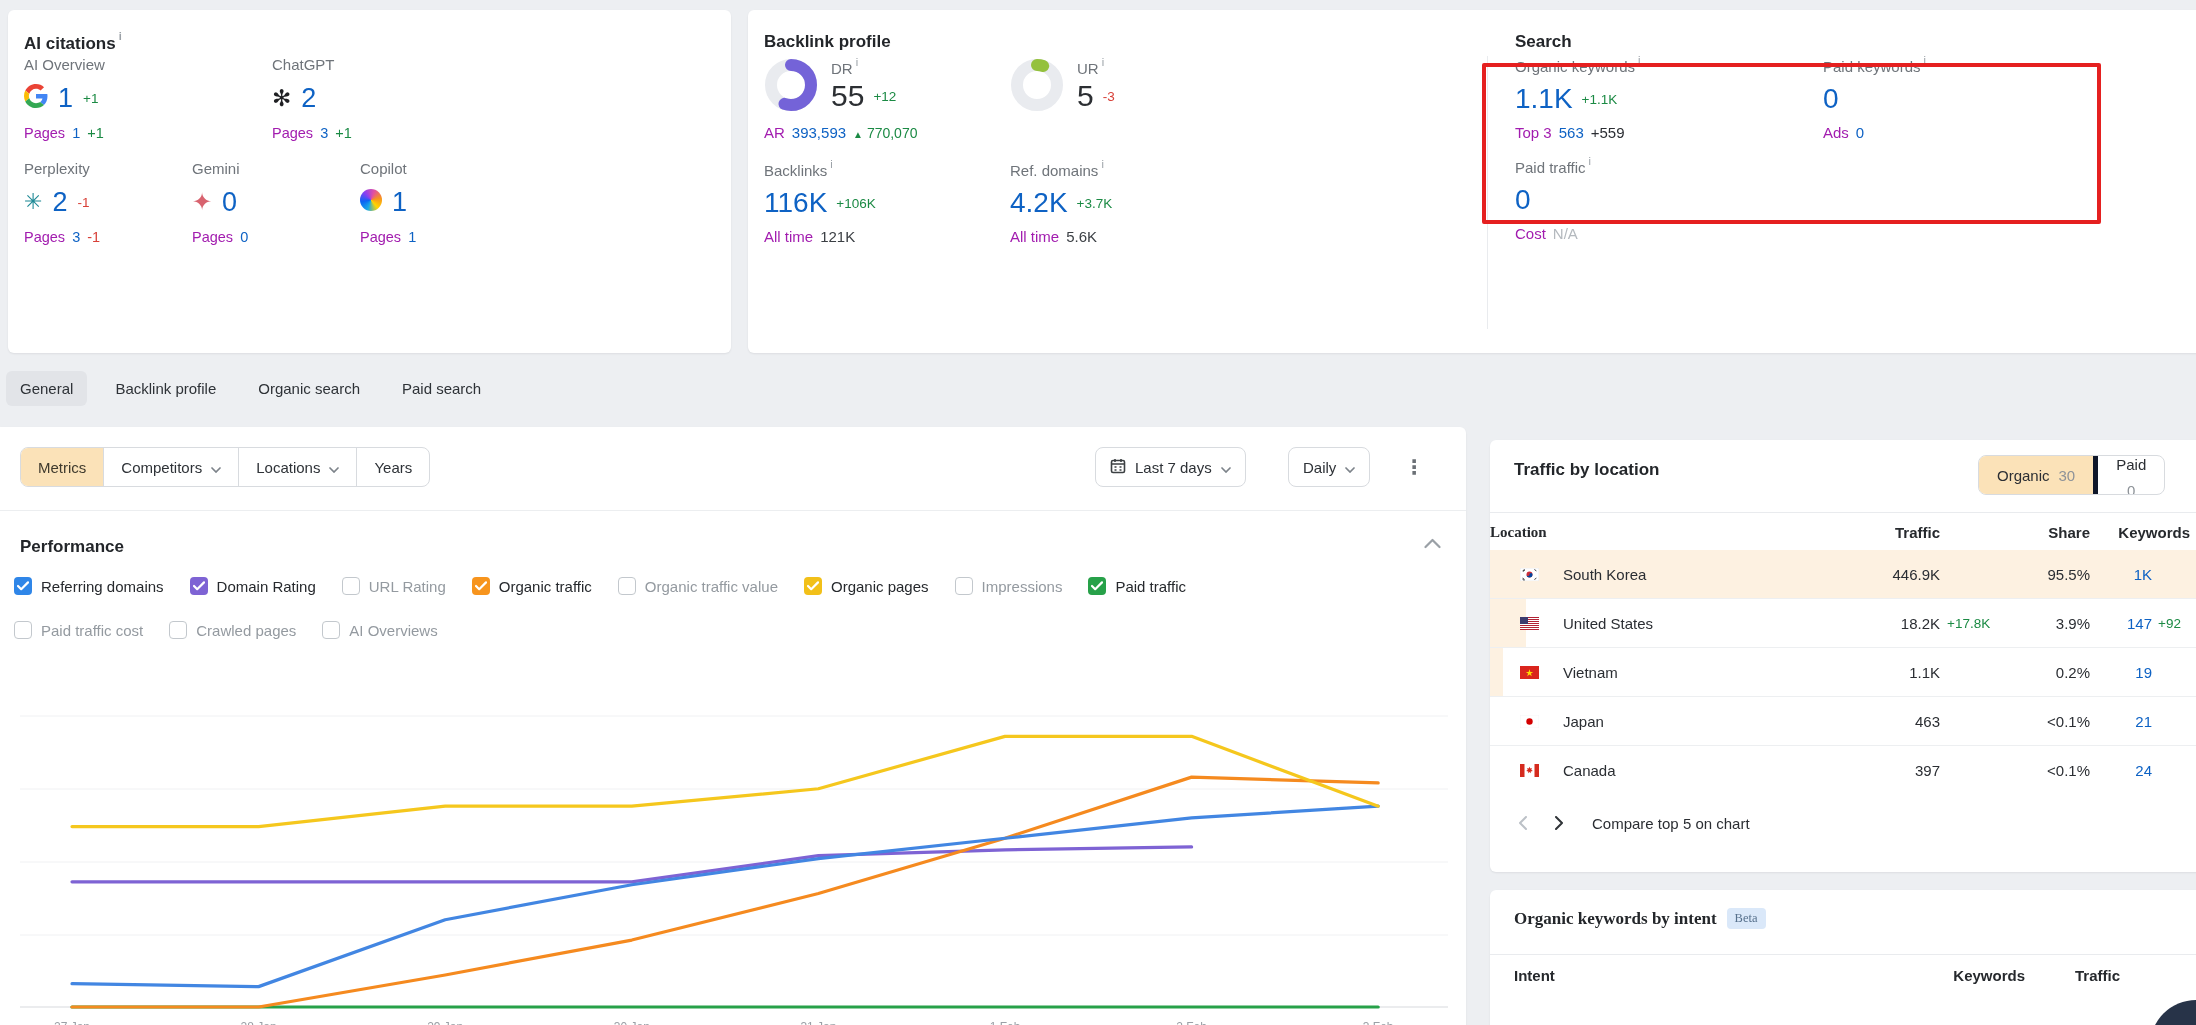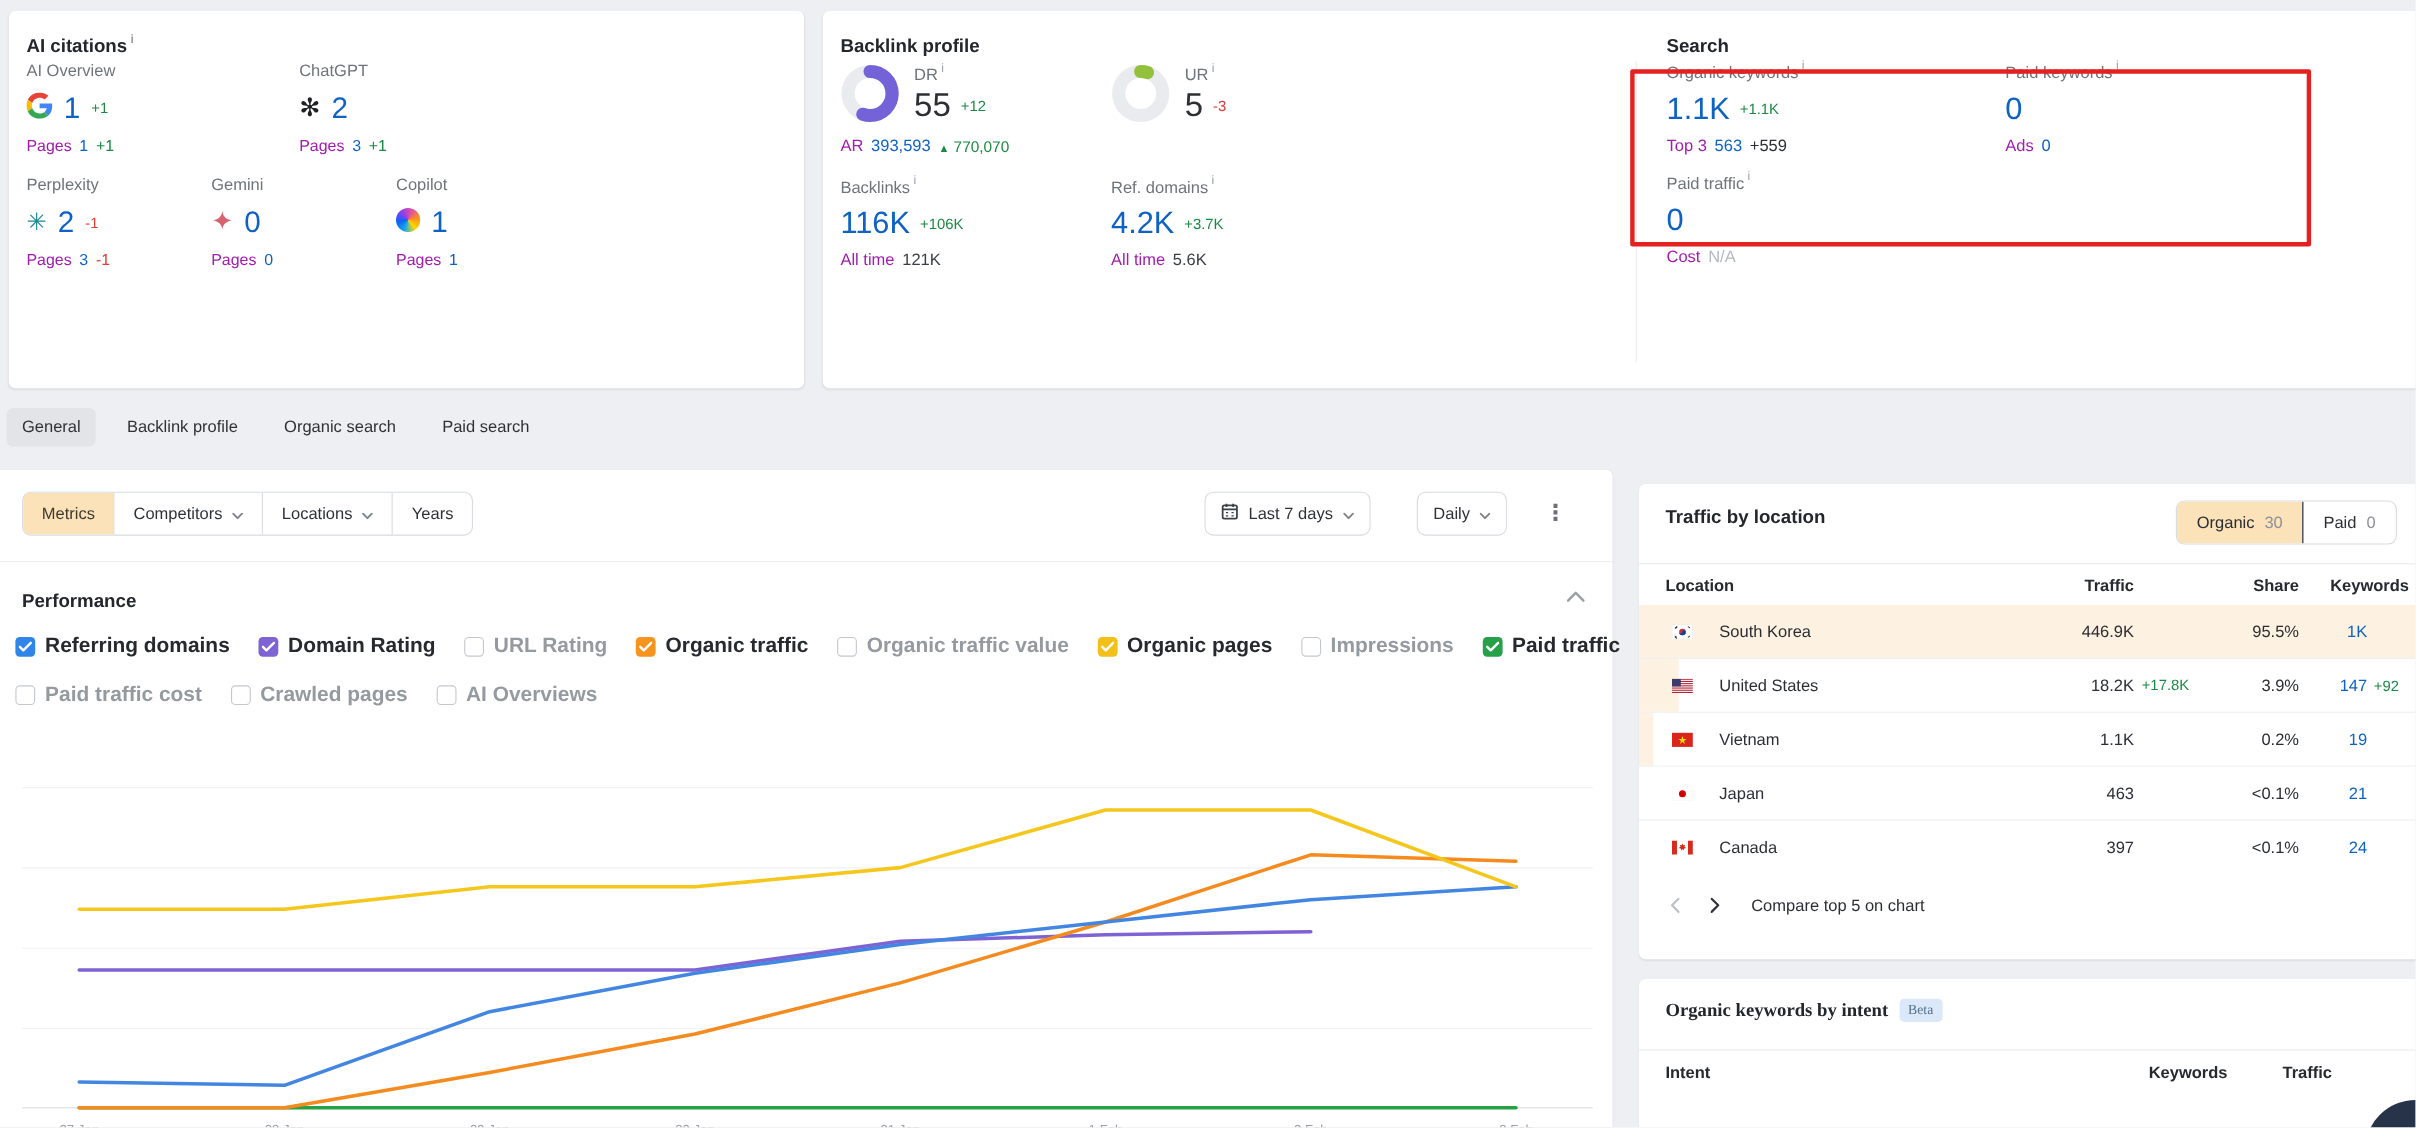--- a/index.html
+++ b/index.html
@@ -62,33 +62,33 @@
   .ctrl-btn{position:absolute;top:20px;height:40px;border:1px solid #d8dbdf;border-radius:8px;display:flex;align-items:center;gap:9px;padding:0 14px;font-size:15px;color:#2e3237;background:#fff;box-sizing:border-box;cursor:pointer;}
   #date-btn{left:1095px;} #gran-btn{left:1288px;}
   #dots{position:absolute;left:1404px;top:24px;font-size:20px;font-weight:700;color:#6b7076;cursor:pointer;line-height:32px;}
   #perf-title{position:absolute;left:20px;top:110px;}
   #perf-collapse{position:absolute;left:1424px;top:108px;cursor:pointer;}
   .cb-row{position:absolute;left:14px;display:flex;gap:26px;align-items:center;}
   #cb-row1{top:150px;} #cb-row2{top:194px;}
   .cb-item{display:flex;align-items:center;gap:9px;cursor:pointer;}
   .cb-box{width:18px;height:18px;border-radius:4px;border:1.5px solid #c3c8cd;background:#fff;display:flex;align-items:center;justify-content:center;box-sizing:border-box;}
   .cb-box.on{border:none;}
-  .cb-label{font-size:19px;color:#26292d;white-space:nowrap;font-weight:bold;}
+  .cb-label{font-size:15px;color:#26292d;white-space:nowrap;}
   .cb-label.off{color:#949aa0;}
   #chart{position:absolute;left:0;top:230px;}
   .xlab{font-size:12px;fill:#9aa0a6;}
 
   
   #card-loc{left:1490px;top:440px;width:720px;height:432px;}
   #loc-title{position:absolute;left:24px;top:20px;}
   #loc-toggle{position:absolute;left:488px;top:15px;height:40px;display:flex;border:1px solid #d8dbdf;border-radius:8px;overflow:hidden;box-sizing:border-box;}
   .tg{display:flex;align-items:center;gap:9px;padding:0 18px;font-size:15px;color:#2b2e33;cursor:pointer;}
   .tg .cnt{color:#8d9298;}
   .tg.sel{background:#fbe2b8;}
-  .tg + .tg{border-left:1px solid #0f172a;}
+  .tg + .tg{border-left:5px solid #0f172a;flex-direction:column;}
   #loc-head{position:absolute;left:0;top:72px;width:100%;height:38px;border-top:1px solid #e9ebee;display:grid;grid-template-columns:340px 110px 150px 100px;align-items:center;font-weight:700;font-size:15px;color:#26292d;}
   #loc-rows{position:absolute;left:0;top:110px;width:100%;}
   .loc-row{position:relative;display:grid;grid-template-columns:340px 110px 150px 100px;height:48px;align-items:center;border-top:1px solid #edeff1;font-size:15px;color:#2b2e33;cursor:pointer;}
   .loc-row:first-child{border-top:none;}
   .loc-row.hl{background:#fdf1e1;}
   .loc-row.strip::before{content:"";position:absolute;left:0;top:0;bottom:0;width:36px;background:#fdf1e1;}
   .loc-row.sliver::before{content:"";position:absolute;left:0;top:0;bottom:0;width:13px;background:#fdf1e1;}
   .c-name{display:flex;align-items:center;gap:24px;padding-left:30px;position:relative;z-index:1;}
   .flag{width:19px;height:13px;display:inline-flex;}
   .c-num{text-align:right;position:relative;}
@@ -440,21 +440,21 @@
       <div class="tg sel">
           <span>Organic</span>
           <span class="cnt">30</span>
         </div>
       <div class="tg">
           <span>Paid</span>
           <span class="cnt">0</span>
         </div>
     </div>
     <div id="loc-head">
-      <div style="padding-left:24px;">Location</div>
+      <div style="font-family:Liberation Serif, serif;">Location</div>
       <div class="c-num">Traffic</div>
       <div class="c-num">Share</div>
       <div class="c-num">Keywords</div>
     </div>
     <div id="loc-rows">
         <div class="loc-row hl">
           <div class="c-name">
             <span class="flag">
               <svg viewBox="0 0 19 13" width="19" height="13">
                 <rect width="19" height="13" fill="#fff" stroke="#d9dce0" stroke-width="0.5"></rect>

